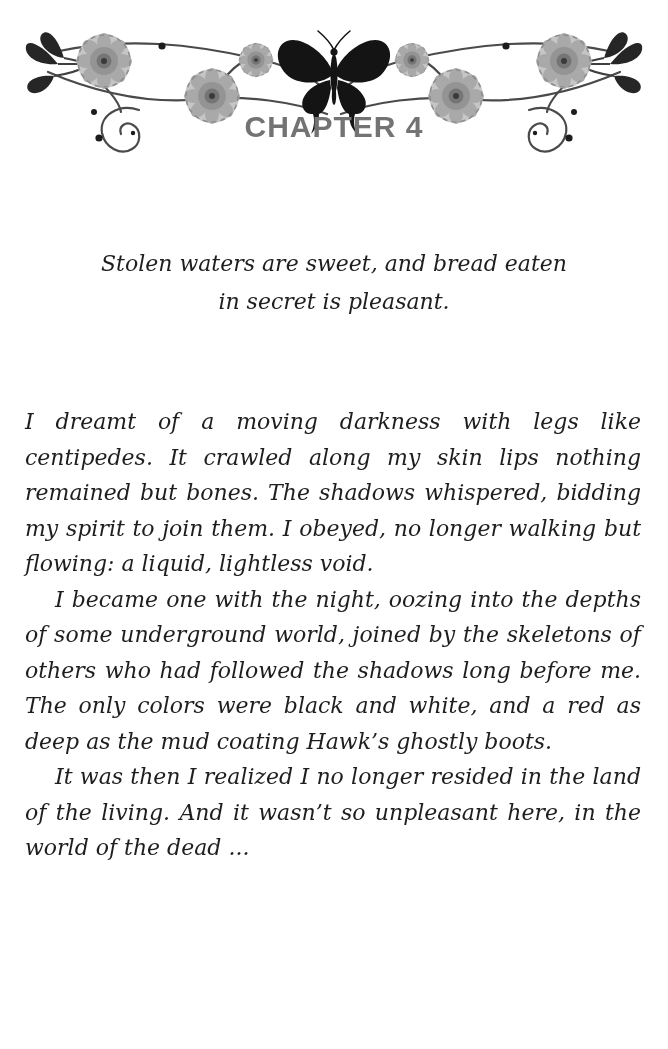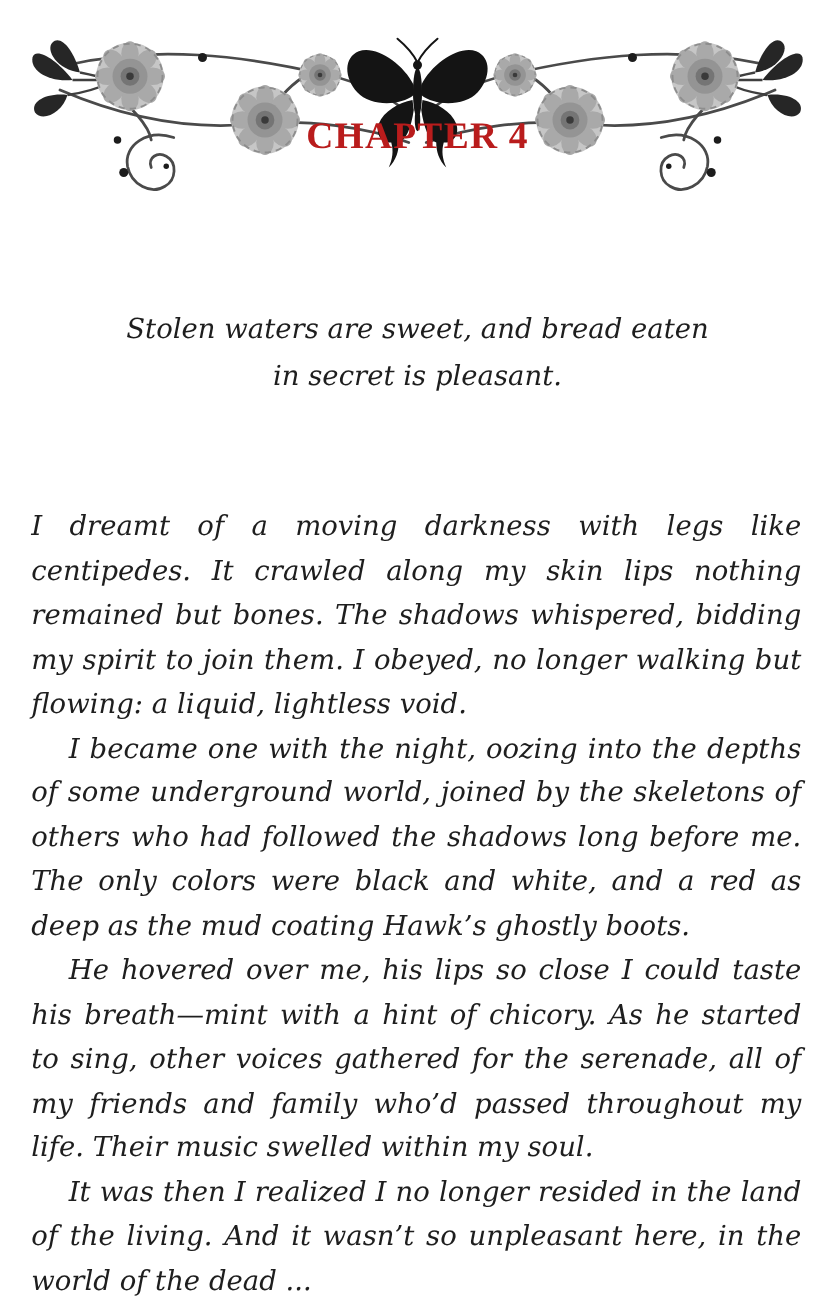--- a/index.html
+++ b/index.html
@@ -12,28 +12,28 @@
     font-family:"DejaVu Serif", serif;
     overflow:hidden;
   }
   .ornament {
     position:absolute;
     top:24px; left:24px;
     width:620px; height:144px;
   }
   .chapter-title {
     position:absolute;
-    top:88px; left:0; width:100%;
+    top:106px; left:0; width:100%;
     text-align:center;
-    font-family:Liberation Serif, serif;
+    font-family:Liberation Sans, sans-serif;
     font-weight:700;
     font-size:30px;
     letter-spacing:1px;
     line-height:42px;
-    color:#b91c1c;
+    color:#737373;
   }
   .epigraph {
     position:absolute;
     top:245px; left:0; width:100%;
     text-align:center;
     font-style:italic;
     font-size:22px;
     line-height:38px;
     color:#1e1e1e;
   }
@@ -156,17 +156,16 @@
   <div class="chapter-title">CHAPTER 4</div>
 
   <div class="epigraph">
     <div>Stolen waters are sweet, and bread eaten</div>
     <div>in secret is pleasant.</div>
   </div>
 
   <div class="body-text">
     <p class="first">I dreamt of a moving darkness with legs like centipedes. It crawled along my skin lips nothing remained but bones. The shadows whispered, bidding my spirit to join them. I obeyed, no longer walking but flowing: a liquid, lightless void.</p>
     <p>I became one with the night, oozing into the depths of some underground world, joined by the skeletons of others who had followed the shadows long before me. The only colors were black and white, and a red as deep as the mud coating Hawk’s ghostly boots.</p>
-    <p>He hovered over me, his lips so close I could taste his breath—mint with a hint of chicory. As he started to sing, other voices gathered for the serenade, all of my friends and family who’d passed throughout my life. Their music swelled within my soul.</p>
     <p>It was then I realized I no longer resided in the land of the living. And it wasn’t so unpleasant here, in the world of the dead ...</p>
   </div>
 
 </div>
 
 </body></html>

